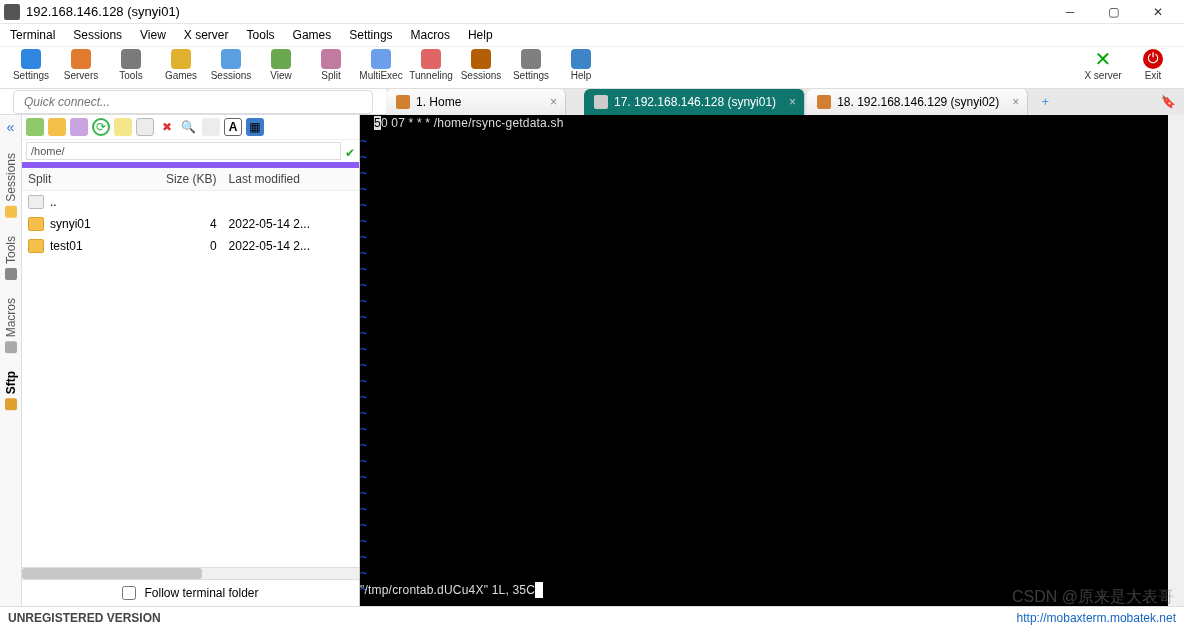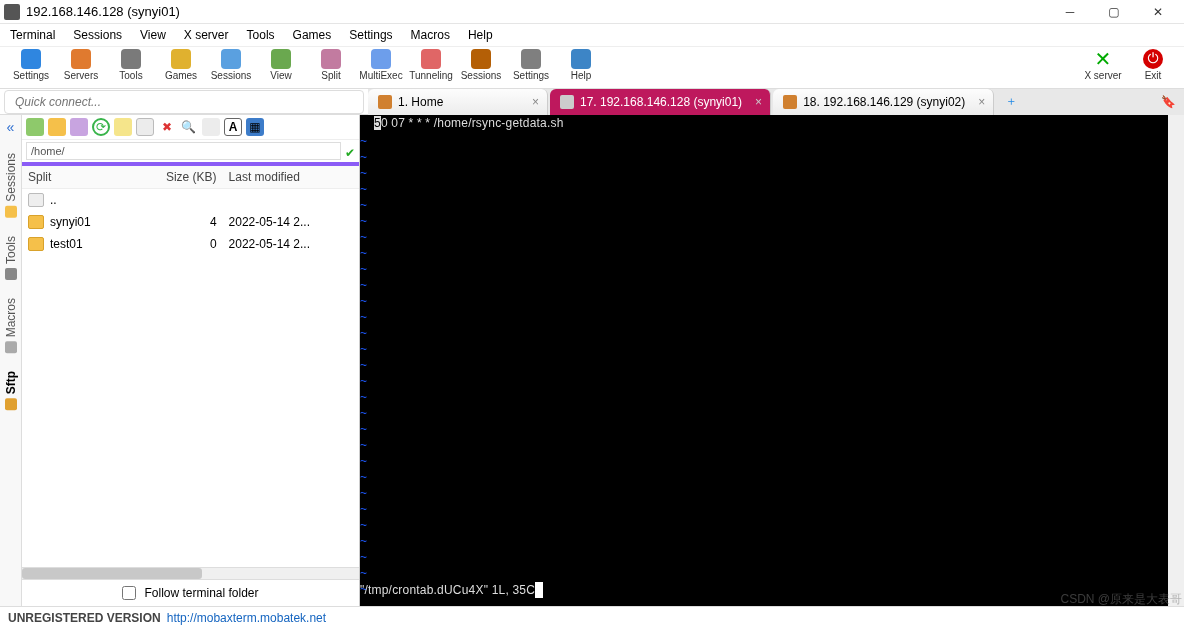--- a/index.html
+++ b/index.html
@@ -20,42 +20,42 @@
   .toolbar { display:flex; align-items:center; padding:4px 6px; background:#fff; border-bottom:1px solid #ddd; height:42px; }
   .tool { display:flex; flex-direction:column; align-items:center; width:50px; height:38px; }
   .tool .ico { width:20px; height:20px; border-radius:4px; }
   .tool .lbl { font-size:10px; color:#333; margin-top:1px; }
   .toolbar .spacer { flex:1; }
   .tool.xserver .ico { color:#0a0; font-size:20px; line-height:20px; text-align:center; }
   .tool.exit .ico { background:#d40000; border-radius:50%; color:#fff; display:flex; align-items:center; justify-content:center; font-size:14px; }
 
   
   .quickrow { display:flex; align-items:center; height:26px; border-bottom:1px solid #ddd; }
-  .quickconnect { flex:0 0 360px; padding:4px 10px; color:#888; font-style:italic; border:1px solid #ddd; margin:2px 4px; border-radius:4px; background:#fff; }
+  .quickconnect { flex:0 0 360px; padding:4px 10px; color:#888; font-style:italic; border:1px solid #ddd; margin:2px 13px; border-radius:4px; background:#fff; }
   .tabstrip { flex:1; display:flex; align-items:stretch; background:#e8e8e8; height:26px; }
   .tab { display:flex; align-items:center; padding:0 28px 0 10px; position:relative; border-right:1px solid #ccc; background:linear-gradient(#fdfdfd,#ececec); min-width:180px; border-top-left-radius:6px; border-top-right-radius:6px; margin-right:2px; }
-  .tab.active { background:#be185d; color:#fff; }
+  .tab.active { background:#0f766e; color:#fff;margin-left:16px; }
   .tab .tabico { width:14px; height:14px; margin-right:6px; border-radius:2px; background:#888; }
   .tab .tclose { position:absolute; right:8px; color:#888; font-size:12px; }
   .tab.active .tclose { color:#ccc; }
   .newtab { width:30px; display:flex; align-items:center; justify-content:center; color:#1e88e5; }
   .bookmark { width:30px; display:flex; align-items:center; justify-content:center; color:#2f6fd0; }
 
   
   .main { flex:1; display:flex; min-height:0; }
   .sidetabs { width:22px; background:#f8f8f8; border-right:1px solid #ddd; display:flex; flex-direction:column; align-items:center; padding-top:4px; gap:18px; }
   .sidetab { writing-mode:vertical-rl; transform:rotate(180deg); font-size:10px; color:#555; display:flex; align-items:center; gap:4px; cursor:default; }
   .sidetab .sico { width:12px; height:12px; border-radius:2px; }
   .collapse { color:#2f6fd0; font-size:14px; cursor:pointer; }
 
   
   .sftp { width:338px; display:flex; flex-direction:column; border-right:1px solid #ccc; }
   .sftp-toolbar { display:flex; gap:4px; padding:3px 4px; border-bottom:1px solid #eee; flex-wrap:nowrap; }
   .sbtn { width:18px; height:18px; border-radius:3px; display:flex; align-items:center; justify-content:center; font-size:12px; }
-  .pathbar { display:flex; align-items:flex-end; padding:2px 4px; border-bottom:4px solid #8b5cf6; }
+  .pathbar { display:flex; align-items:flex-end; padding:2px 4px; border-bottom:6px solid #8b5cf6; }
   .pathbar input { flex:1; border:1px solid #ddd; padding:2px 4px; font-size:11px; color:#555; }
   .pathbar .ok { color:#2a2; margin-left:4px; }
   .ftable { flex:1; overflow:auto; }
   .ftable table { width:100%; border-collapse:collapse; }
   .ftable th { text-align:left; font-weight:normal; color:#444; padding:4px 6px; border-bottom:1px solid #eee; background:#fafafa; position:sticky; top:0; }
   .ftable th:nth-child(2){ text-align:right; }
   .ftable td { padding:4px 6px; }
   .ftable td:nth-child(2){ text-align:right; }
   .frow { cursor:default; }
   .fname { display:flex; align-items:center; gap:6px; }
@@ -73,23 +73,23 @@
   .termgutter { position:absolute; left:0; top:18px; bottom:24px; width:12px; display:flex; flex-direction:column; }
   .tilde { color:#1e5aff; }
   .termtop { white-space:pre; padding-left:14px; }
   .termtop .inv { background:#ddd; color:#000; }
   .termstatus { position:absolute; left:0; bottom:8px; white-space:pre; }
   .cursor { display:inline-block; width:8px; background:#fff; }
   .termscroll { position:absolute; right:0; top:0; bottom:0; width:16px; background:#f0f0f0; }
   .termscroll .track { position:absolute; top:16px; bottom:16px; left:2px; right:2px; }
 
   
-  .statusbar { height:22px; background:#fff; border-top:1px solid #ddd; display:flex; align-items:center; padding:0 8px; gap:6px; color:#444; }
+  .statusbar { height:22px; background:#fff; border-top:1px solid #ddd; display:flex; align-items:center; padding:0 8px; gap:6px; color:#444;justify-content:space-between; }
   .statusbar a { color:#1565c0; text-decoration:none; }
-  .watermark { position:absolute; right:2px; bottom:20px; color:rgba(120,120,120,0.5); font-size:12px; }
+  .watermark { position:absolute; right:10px; bottom:20px; color:rgba(120,120,120,0.5); font-size:16px; }
 </style>
 </head>
 <body>
 
 <div class="titlebar">
   <div class="app-icon"></div>
   <div class="title">192.168.146.128 (synyi01)</div>
   <div class="spacer"></div>
   <div class="winbtn">─</div>
   <div class="winbtn">▢</div>

